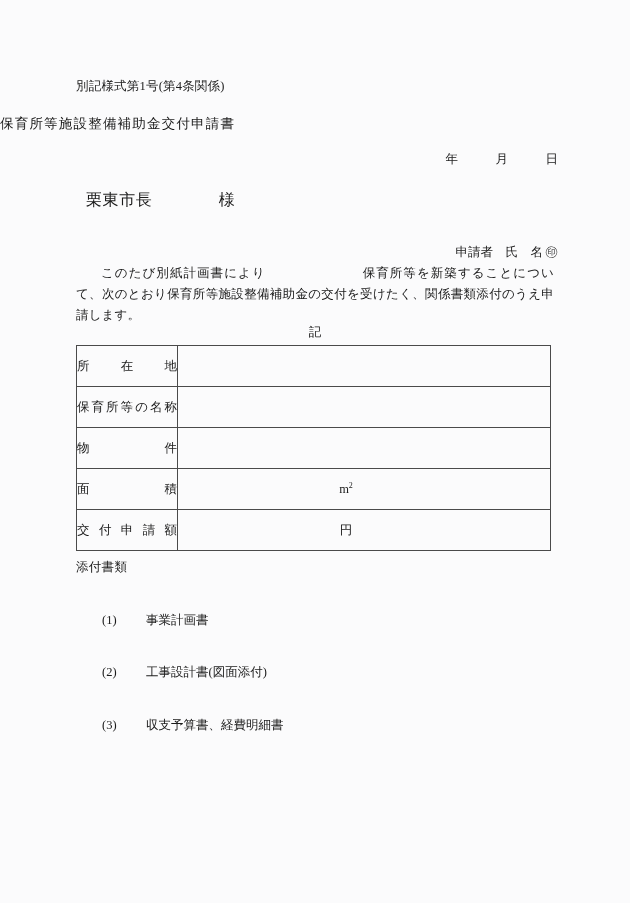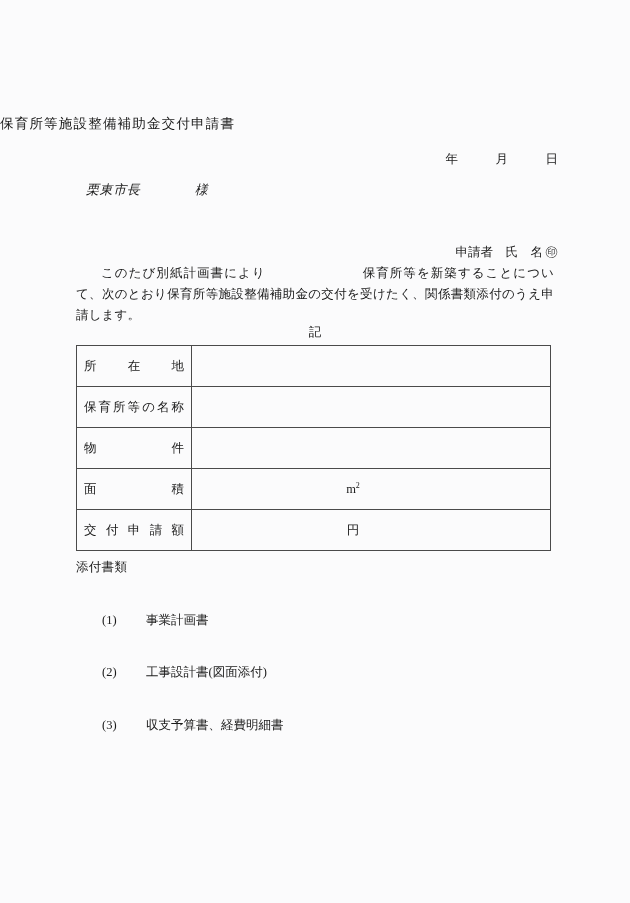--- a/index.html
+++ b/index.html
@@ -47,25 +47,24 @@
     left: 0;
     right: 72px;
     top: 151px;
     text-align: right;
     font-size: 12.5px;
     white-space: pre;
   }
 
   .addressee {
     left: 86px;
-    top: 181px;
-    font-size: 13px;
+    top: 190px;
+    font-size: 16px;
     white-space: pre;
     letter-spacing: 0.6px;
-    font-style: italic;
   }
 
   .applicant {
     left: 0;
     right: 72px;
     top: 228px;
     text-align: right;
     font-size: 12.5px;
     white-space: pre;
   }
@@ -105,21 +104,21 @@
   }
   .form-table td {
     border: 1px solid #4a4a4a;
     height: 40px;
     padding: 0 8px;
     font-size: 12.5px;
     vertical-align: middle;
   }
   .form-table td.label-cell {
     width: 100px;
-    padding: 0 7px;
+    padding: 0 0;
     text-align: justify;
     text-align-last: justify;
     white-space: nowrap;
     font-family: Liberation Mono, monospace;
   }
   .form-table td.label-cell > span {
     display: block;
     text-align: justify;
     text-align-last: justify;
   }
@@ -155,20 +154,21 @@
   .attachments li .num {
     display: inline-block;
     width: 44px;
   }
 </style>
 </head>
 <body>
 
 <div class="page">
 
+  <div class="abs form-no">別記様式第1号(第4条関係)</div>
 
   <div class="abs doc-title">保育所等施設整備補助金交付申請書</div>
 
   <div class="abs date-line">年　　　月　　　日</div>
 
   <div class="abs addressee">栗東市長　　　　様</div>
 
   <div class="abs applicant">
     <span>申請者　氏　名</span><span class="seal">㊞</span>
   </div>

